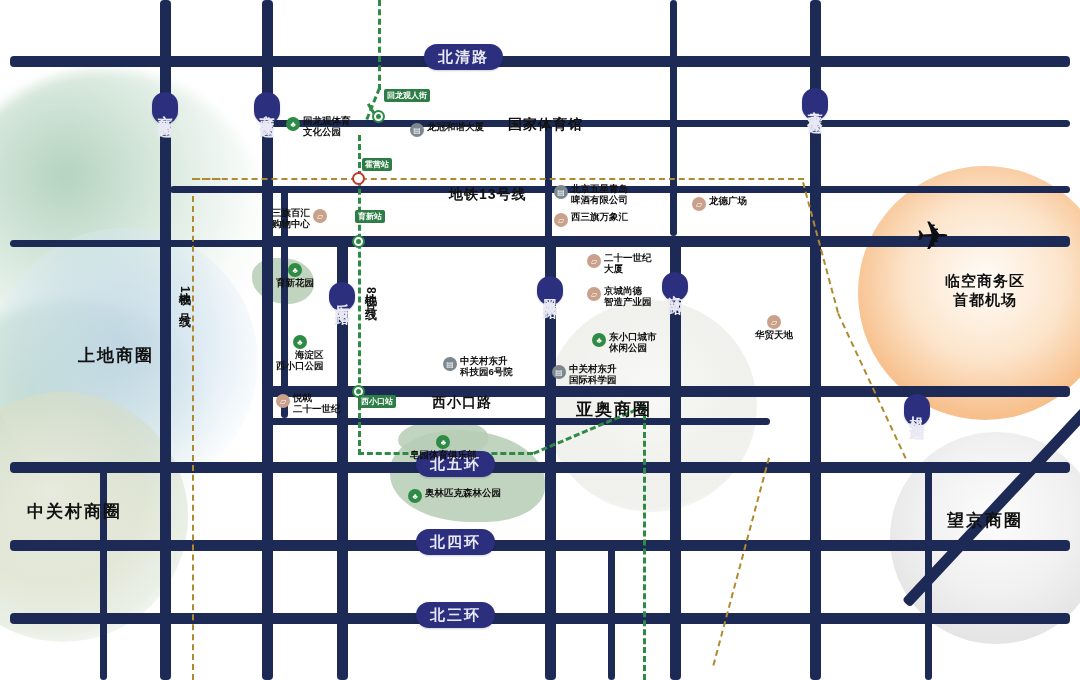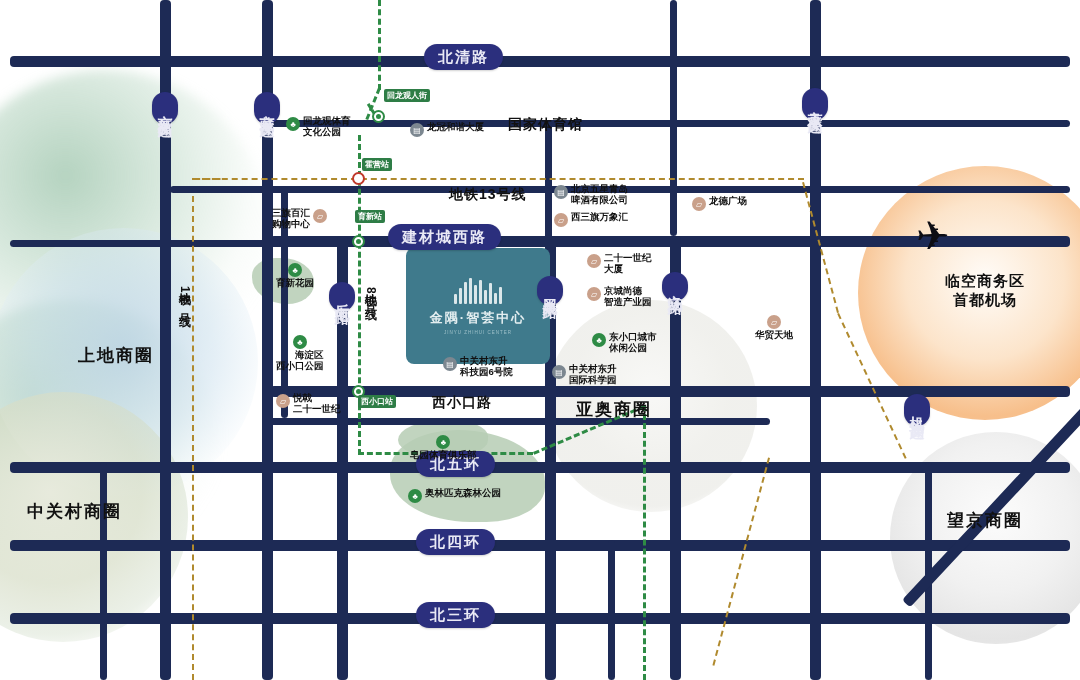--- a/index.html
+++ b/index.html
@@ -166,39 +166,22 @@
 
   <div class="station-tag" style="left:384px;top:89px;">回龙观人街</div>
   <div class="station-tag" style="left:362px;top:158px;">霍营站</div>
   <div class="station-tag" style="left:355px;top:210px;">育新站</div>
   <div class="station-tag" style="left:358px;top:395px;">西小口站</div>
 
   <div class="rdlabel" style="left:449px;top:186px;font-size:14px;">地铁13号线</div>
   <div class="rdlabel rdlabel-v" style="left:176px;top:282px;">地铁13号线</div>
   <div class="rdlabel rdlabel-v" style="left:362px;top:283px;">地铁8号线</div>
 
-  <div id="project" style="left:406px;top:248px;width:144px;height:116px;">
-    <div class="logo-bars">
-      <i style="height:10px"></i>
-        <i style="height:16px"></i>
-        <i style="height:22px"></i>
-      <i style="height:26px"></i>
-        <i style="height:19px"></i>
-        <i style="height:24px"></i>
-      <i style="height:14px"></i>
-        <i style="height:21px"></i>
-        <i style="height:11px"></i>
-      <i style="height:17px"></i>
-    </div>
-    <div class="pname">金隅·智荟中心</div>
-    <div class="psub">JINYU ZHIHUI CENTER</div>
-  </div>
 
   <div class="pill pill-h" style="left:424px;top:44px;">北清路</div>
-  <div class="pill pill-h" style="left:388px;top:224px;">建材城西路</div>
   <div class="pill pill-h" style="left:416px;top:451px;">北五环</div>
   <div class="pill pill-h" style="left:416px;top:529px;">北四环</div>
   <div class="pill pill-h" style="left:416px;top:602px;">北三环</div>
 
   <div class="pill pill-v" style="left:152px;top:92px;">京新高速</div>
   <div class="pill pill-v" style="left:254px;top:92px;">京藏高速</div>
   <div class="pill pill-v" style="left:329px;top:282px;">后屯路</div>
   <div class="pill pill-v" style="left:537px;top:276px;">黑泉路</div>
   <div class="pill pill-v" style="left:662px;top:272px;">立汤路</div>
   <div class="pill pill-v" style="left:802px;top:88px;">京承高速</div>

